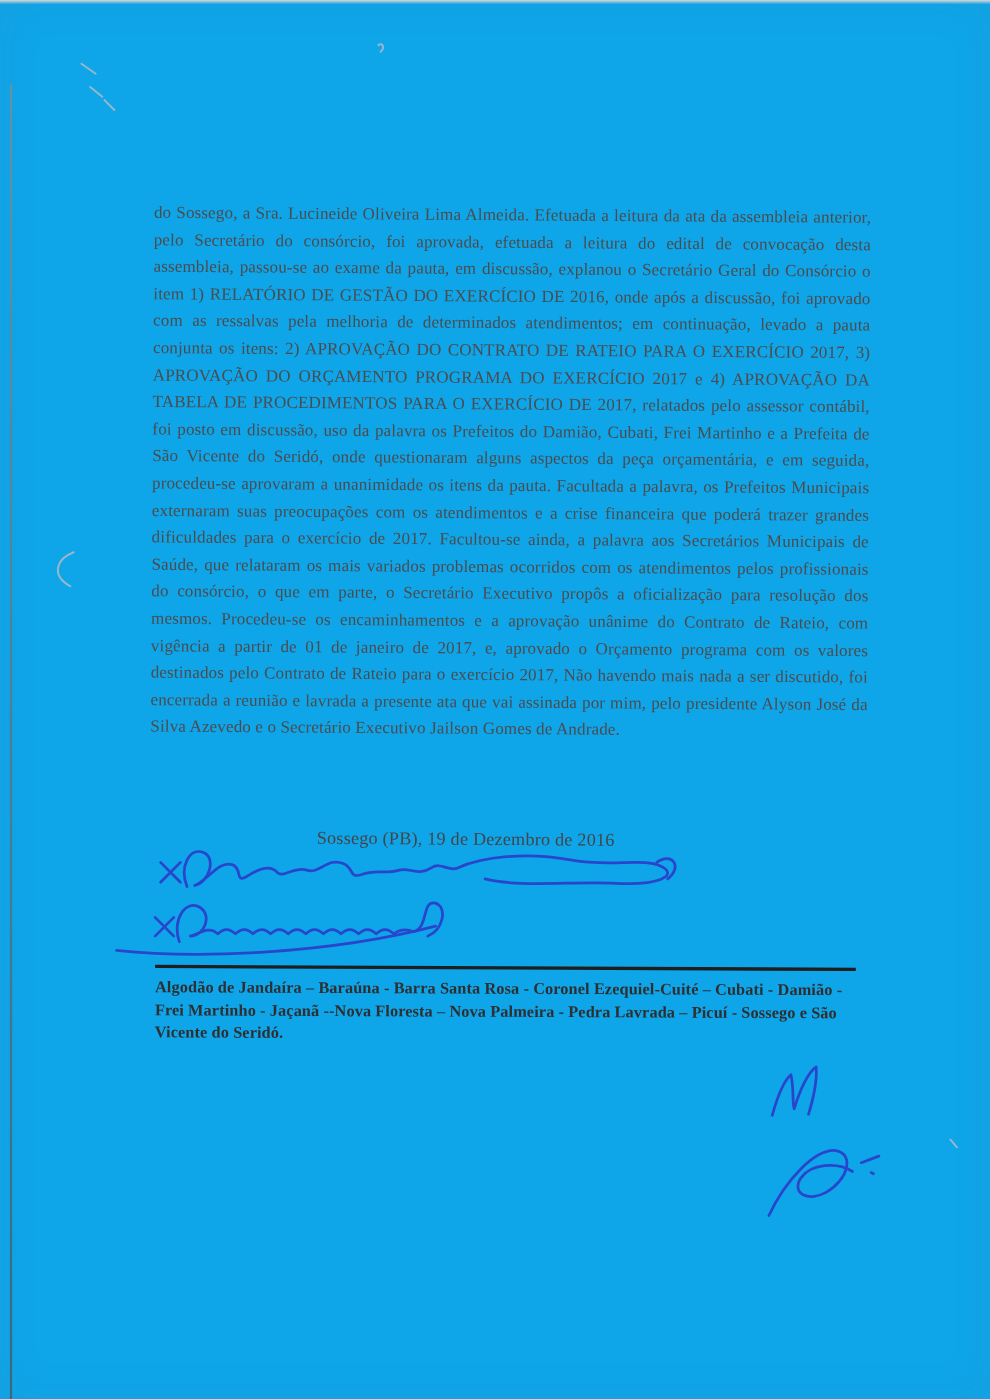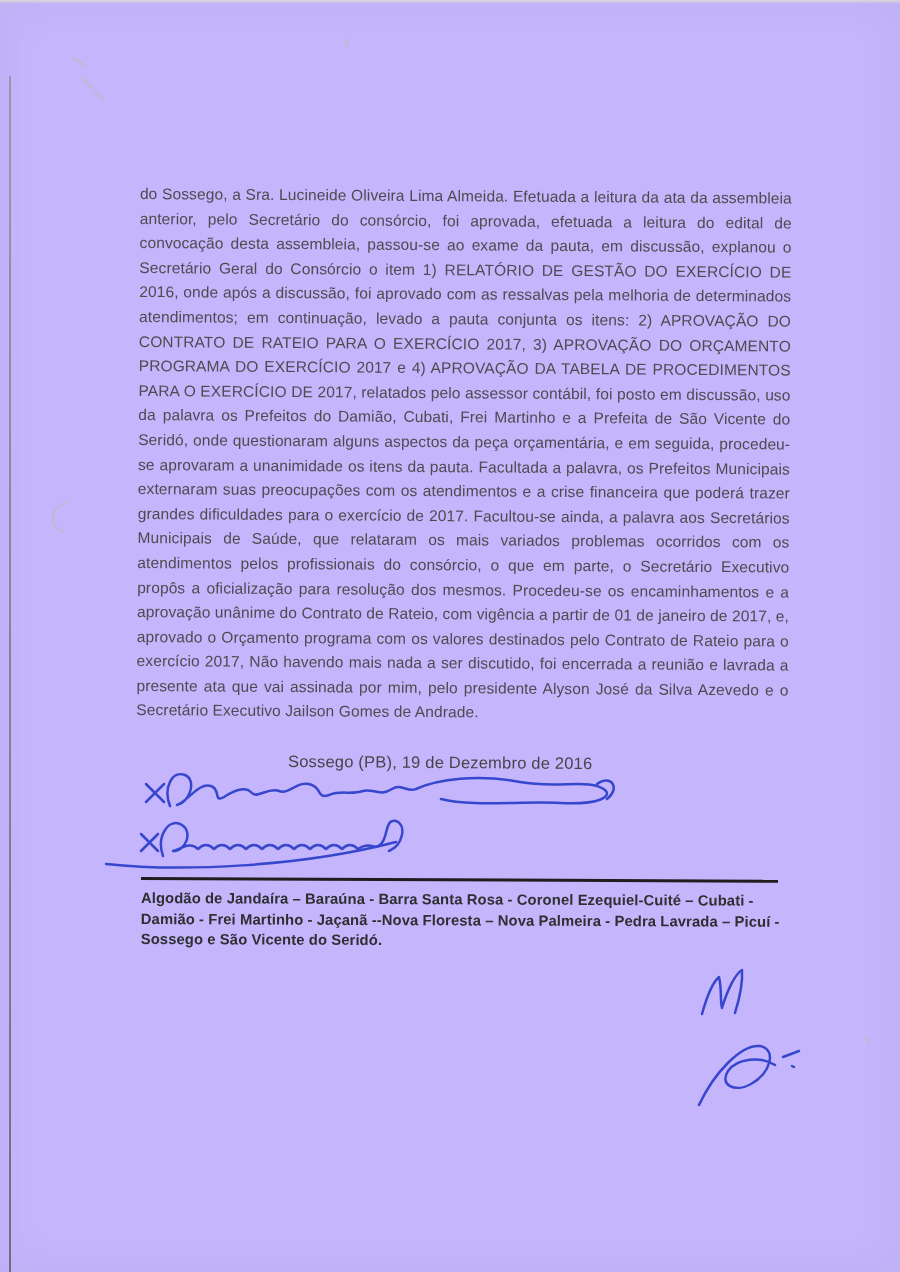--- a/index.html
+++ b/index.html
@@ -1,22 +1,22 @@
 <!DOCTYPE html>
 <html><head>
 <meta charset="utf-8">
 <style>
   html,body{margin:0;padding:0;background:#e9e9e6;}
   .page{
     position:relative;
     width:900px;height:1272px;
     margin:0 auto;
-    background:#c4b5fd;
+    background:#0ea5e9;
     overflow:hidden;
-    font-family:Liberation Sans, sans-serif;
+    font-family:Liberation Serif, serif;
     box-shadow:inset 0 0 40px rgba(120,120,110,0.08);
   }
   .edge-top{
     position:absolute;left:0;top:0;width:100%;height:4px;
     background:linear-gradient(#d9d9d4,rgba(255,255,255,0));
   }
   .edge-left{
     position:absolute;left:9px;top:76px;width:2px;height:1196px;
     background:linear-gradient(#8a8a88,#4f4f4d);
     opacity:.7;

